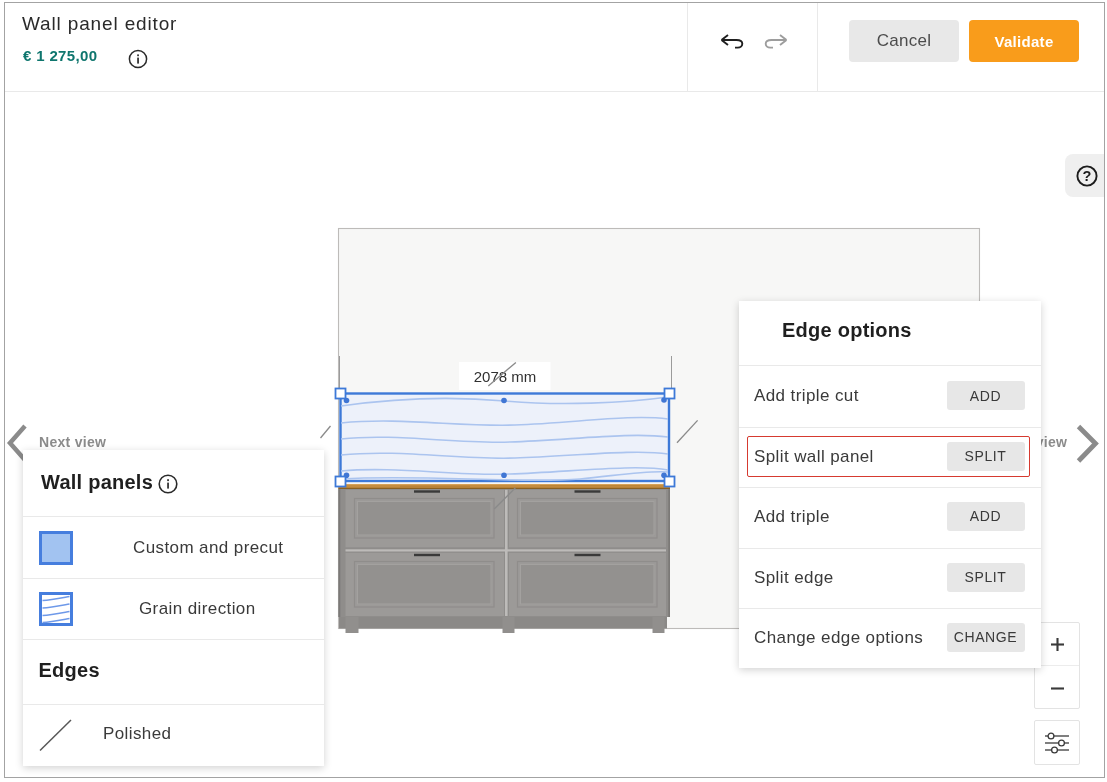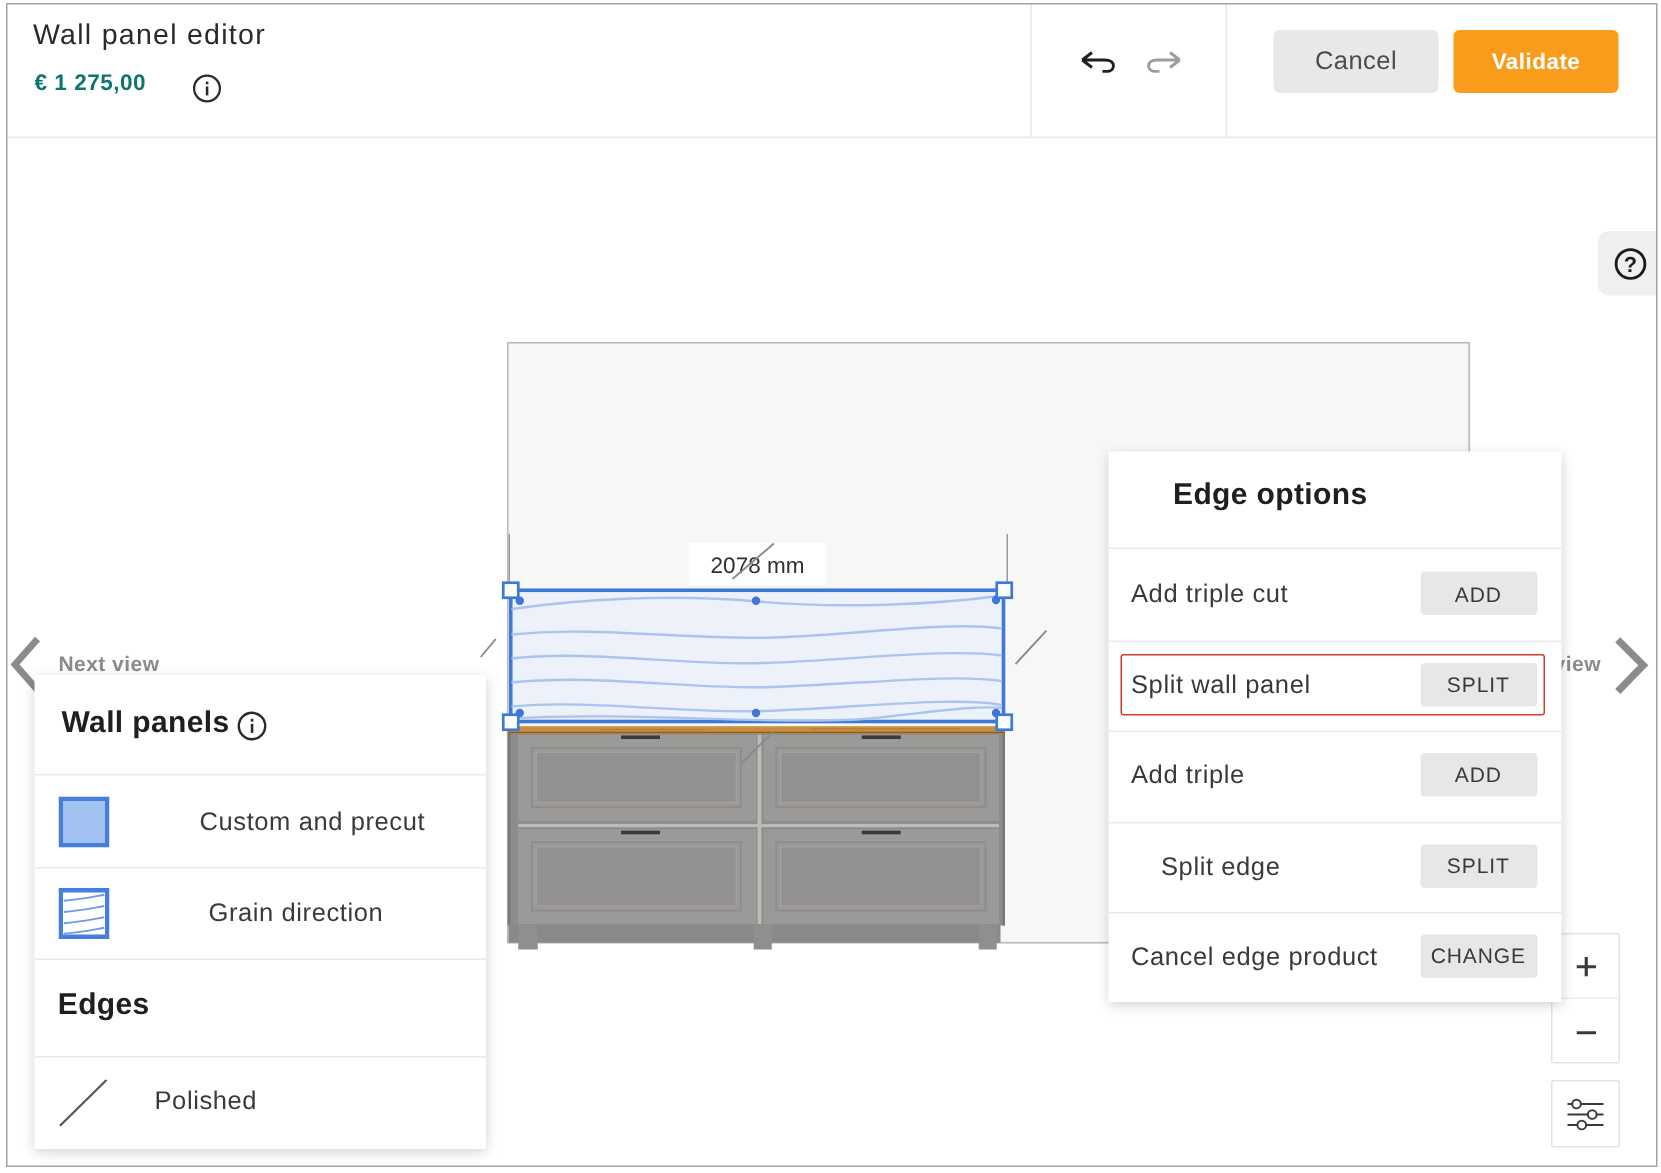--- a/index.html
+++ b/index.html
@@ -222,24 +222,24 @@
   <div class="rowlabel abs" style="left:15.5px;top:85.5px;">Add triple cut</div>
   <div class="gbtn" style="top:80.5px;">ADD</div>
   <div class="divider" style="top:126px;"></div>
   <div class="rowlabel abs" style="left:15.5px;top:146.5px;">Split wall panel</div>
   <div class="gbtn" style="top:141px;">SPLIT</div>
   <div class="redbox"></div>
   <div class="divider" style="top:186.5px;"></div>
   <div class="rowlabel abs" style="left:15.5px;top:206.5px;">Add triple</div>
   <div class="gbtn" style="top:201px;">ADD</div>
   <div class="divider" style="top:247px;"></div>
-  <div class="rowlabel abs" style="left:15.5px;top:267.5px;margin-left:20px;">Split edge</div>
+  <div class="rowlabel abs" style="left:15.5px;top:267.5px;">Split edge</div>
   <div class="gbtn" style="top:262px;">SPLIT</div>
   <div class="divider" style="top:307.5px;"></div>
-  <div class="rowlabel abs" style="left:15.5px;top:327.5px;">Cancel edge product</div>
+  <div class="rowlabel abs" style="left:15.5px;top:327.5px;">Change edge options</div>
   <div class="gbtn" style="top:322px;">CHANGE</div>
 </div>
 
 <div class="helpbtn"></div>
 <svg class="abs" style="left:1076px;top:165px;z-index:23;" width="22" height="22" viewBox="0 0 22 22">
   <circle cx="11" cy="11" r="9.6" fill="none" stroke="#1c1c1c" stroke-width="1.9"></circle>
   <text x="11" y="16" font-size="14.5" font-weight="bold" fill="#1c1c1c" text-anchor="middle" font-family="Liberation Sans, sans-serif">?</text>
 </svg>
 <div class="zoombox"></div>
 <div class="zoomdiv"></div>

